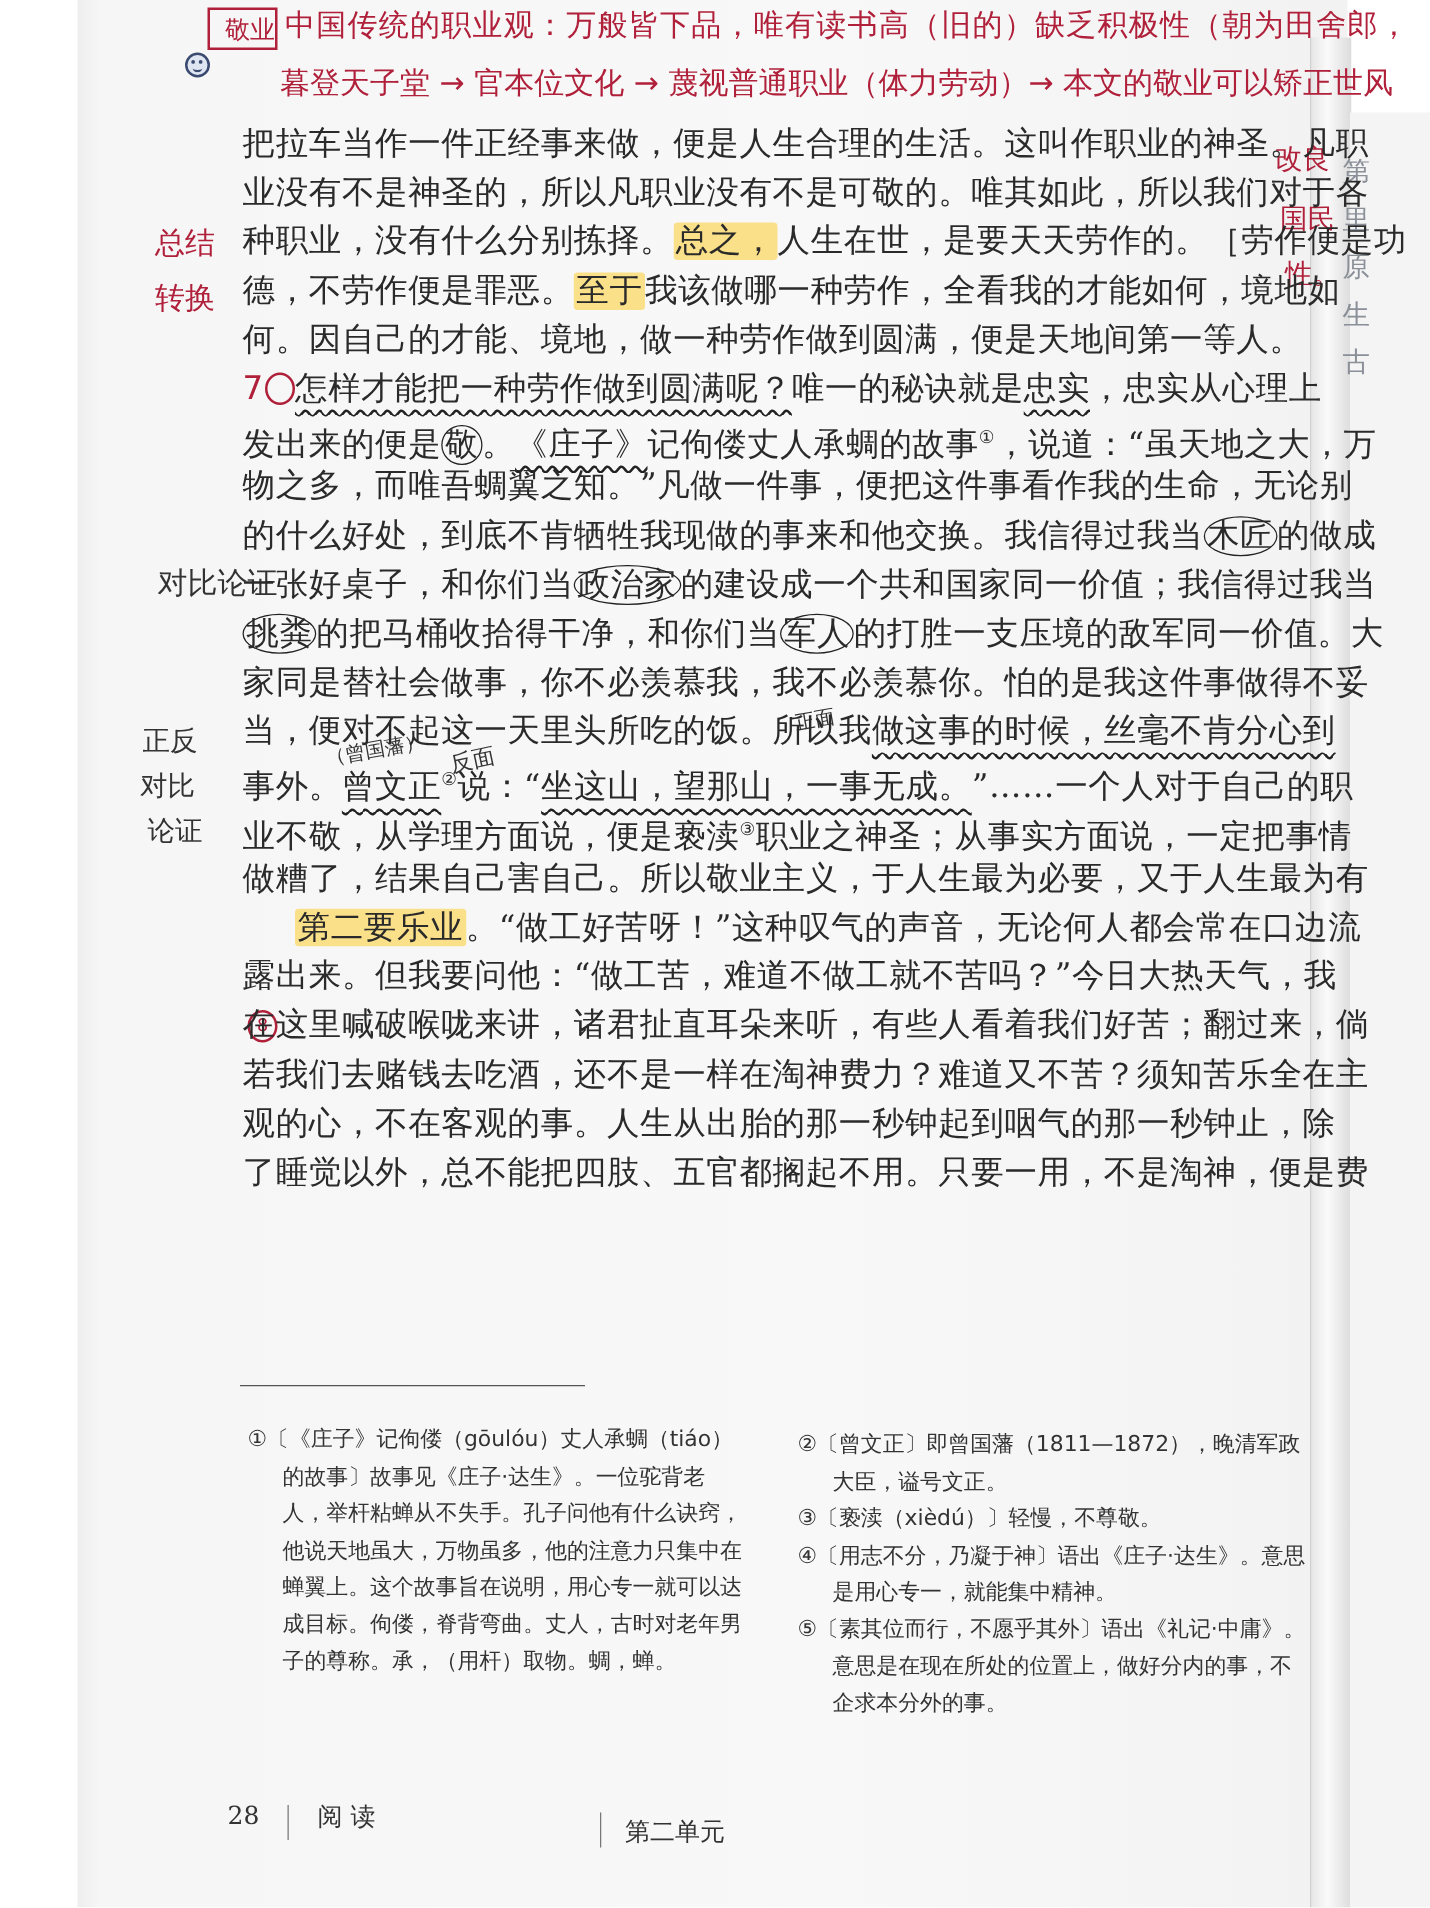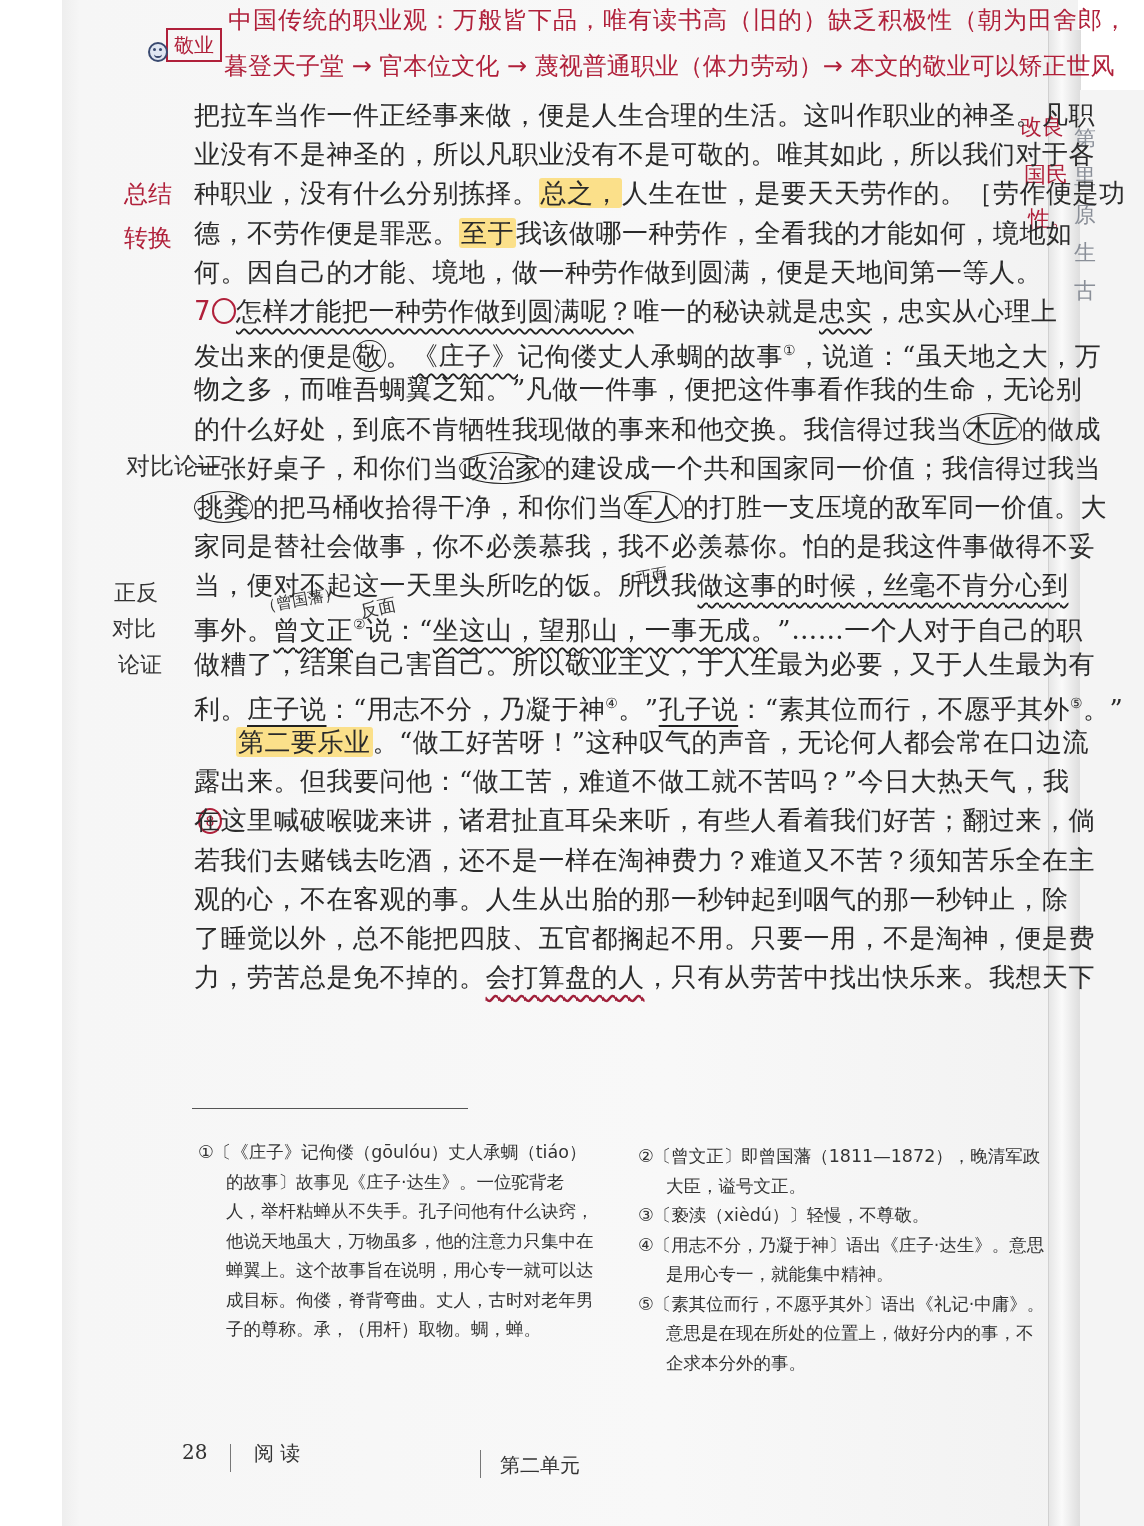--- a/index.html
+++ b/index.html
@@ -23,21 +23,21 @@
     background:#f4f4f4;
   }
   .next-page-text {
     position:absolute; left:1074px; top:120px; width:20px;
     font-size:22px; line-height:38px; color:#8a8f98; writing-mode:horizontal-tb;
   }
   .hw { font-family: "DejaVu Sans", sans-serif; color:#b0203a; position:absolute; white-space:nowrap; }
   .hw-black { font-family: "DejaVu Sans", sans-serif; color:#333; position:absolute; white-space:nowrap; }
   .note-box {
     position:absolute; left:166px; top:6px; width:52px; height:30px;
-    border:2px solid #b0203a; font-size:20px; line-height:30px; text-align:center;margin-top:22px;
+    border:2px solid #b0203a; font-size:20px; line-height:30px; text-align:right;
   }
   .smiley {
     position:absolute; left:148px; top:42px; width:16px; height:16px;
     border:2px solid #3a4a70; border-radius:50%; background:#dfe6f2;
   }
   .smiley::before { content:""; position:absolute; left:3px; top:4px; width:3px; height:3px; background:#3a4a70; border-radius:50%; box-shadow:6px 0 0 #3a4a70; }
   .smiley::after { content:""; position:absolute; left:4px; top:9px; width:8px; height:3px; border-bottom:2px solid #3a4a70; border-radius:0 0 6px 6px; }
   .body-text { position:absolute; left:194px; top:96px; width:840px; }
   .line {
     height:39.2px; font-size:26px; line-height:39.2px; white-space:nowrap; letter-spacing:0.5px;
@@ -109,29 +109,28 @@
 
   <div class="line" style="padding-left:42px;"><span class="ul-wave">怎样才能把一种劳作做到圆满呢？</span><span>唯一的秘诀就是</span><span class="ul-wave">忠实</span><span>，忠实从心理上</span></div>
   <div class="line"><span>发出来的便是</span><span class="circ">敬</span><span>。</span><span class="ul-wave">《庄子》</span><span>记佝偻丈人承蜩的故事</span><sup>①</sup><span>，说道：“虽天地之大，万</span></div>
   <div class="line">物之多，而唯吾蜩翼之知。”凡做一件事，便把这件事看作我的生命，无论别</div>
   <div class="line"><span>的什么好处，到底不肯牺牲我现做的事来和他交换。我信得过我当</span><span class="circ">木匠</span><span>的做成</span></div>
   <div class="line"><span>一张好桌子，和你们当</span><span class="circ">政治家</span><span>的建设成一个共和国家同一价值；我信得过我当</span></div>
   <div class="line"><span class="circ">挑粪</span><span>的把马桶收拾得干净，和你们当</span><span class="circ">军人</span><span>的打胜一支压境的敌军同一价值。大</span></div>
   <div class="line">家同是替社会做事，你不必羡慕我，我不必羡慕你。怕的是我这件事做得不妥</div>
   <div class="line"><span>当，便对不起这一天里头所吃的饭。所以我</span><span class="ul-wave">做这事的时候，丝毫不肯分心到</span></div>
   <div class="line"><span>事外。</span><span class="ul-wave">曾文正</span><sup>②</sup><span>说：“</span><span class="ul-wave">坐这山，望那山，一事无成。</span><span>”……一个人对于自己的职</span></div>
+  <div class="line"><span>业不敬，从学理方面说，便是亵渎</span><sup>③</sup><span>职业之神圣；从事实方面说，一定把事情</span></div>
   <div class="line">做糟了，结果自己害自己。所以敬业主义，于人生最为必要，又于人生最为有</div>
-  <div class="line"><span>利。</span><span class="ul-line">庄子说</span><span>：“用志不分，乃凝于神</span><sup>④</sup><span>。”</span><span class="ul-line">孔子说</span><span>：“素其位而行，不愿乎其外</span><sup>⑤</sup><span>。”</span></div>
   <div class="line" style="padding-left:42px;"><span class="hl">第二要乐业</span><span>。“做工好苦呀！”这种叹气的声音，无论何人都会常在口边流</span></div>
   <div class="line">露出来。但我要问他：“做工苦，难道不做工就不苦吗？”今日大热天气，我</div>
   <div class="line">在这里喊破喉咙来讲，诸君扯直耳朵来听，有些人看着我们好苦；翻过来，倘</div>
   <div class="line">若我们去赌钱去吃酒，还不是一样在淘神费力？难道又不苦？须知苦乐全在主</div>
   <div class="line">观的心，不在客观的事。人生从出胎的那一秒钟起到咽气的那一秒钟止，除</div>
   <div class="line">了睡觉以外，总不能把四肢、五官都搁起不用。只要一用，不是淘神，便是费</div>
-  <div class="line"><span>力，劳苦总是免不掉的。</span><span class="ul-wave-red">会打算盘的人</span><span>，只有从劳苦中找出快乐来。我想天下</span></div>
 </div>
 
 <div class="rule"></div>
 
 <div class="footnotes fn-left">
   <div class="fn">①〔《庄子》记佝偻（gōulóu）丈人承蜩（tiáo）的故事〕故事见《庄子·达生》。一位驼背老人，举杆粘蝉从不失手。孔子问他有什么诀窍，他说天地虽大，万物虽多，他的注意力只集中在蝉翼上。这个故事旨在说明，用心专一就可以达成目标。佝偻，脊背弯曲。丈人，古时对老年男子的尊称。承，（用杆）取物。蜩，蝉。</div>
 </div>
 <div class="footnotes fn-right">
   <div class="fn">②〔曾文正〕即曾国藩（1811—1872），晚清军政大臣，谥号文正。</div>
   <div class="fn">③〔亵渎（xièdú）〕轻慢，不尊敬。</div>

